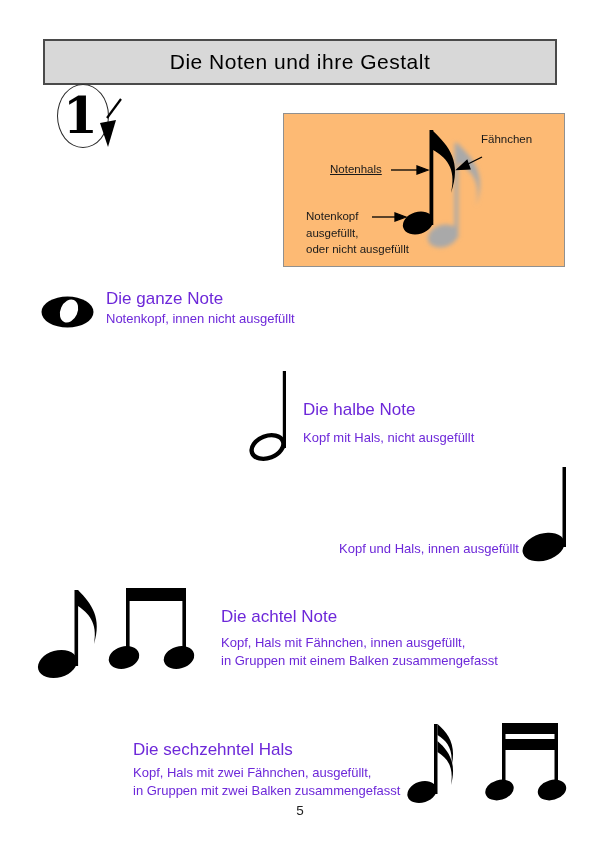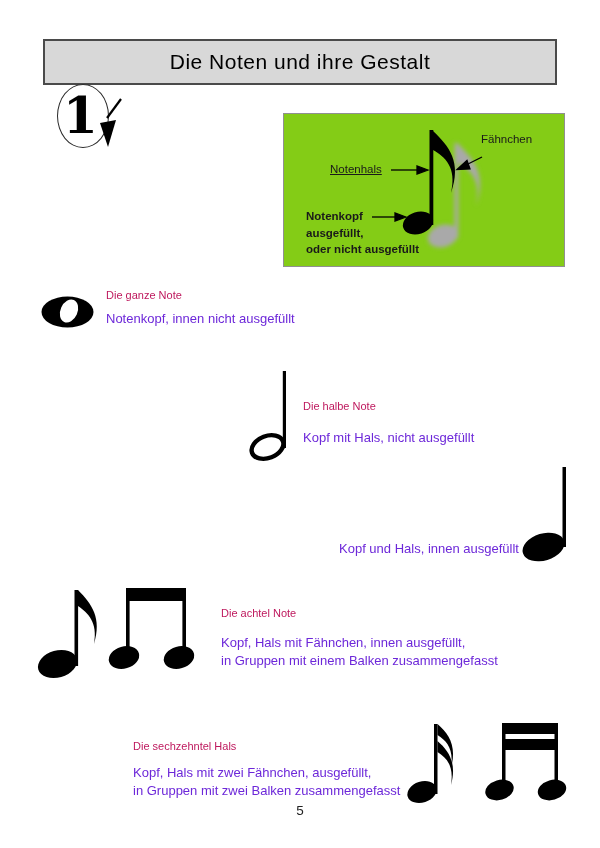--- a/index.html
+++ b/index.html
@@ -9,25 +9,25 @@
   
   .header{left:43px;top:39px;width:510px;height:42px;background:#d8d8d8;
           border:2px solid #4a4a4a;display:flex;align-items:center;justify-content:center;}
   .header span{font-size:21px;letter-spacing:.5px;color:#000000;}
   
   .badge{left:57px;top:84px;width:50px;height:62px;border:1.6px solid #2a2a2a;border-radius:50%;
          display:flex;align-items:center;justify-content:center;background:#fff;}
   .badge span{font-family:"DejaVu Serif",serif;font-weight:bold;font-size:50px;
               line-height:1;padding-right:5px;color:#000;}
   
-  .diagram{left:283px;top:113px;width:280px;height:152px;border:1px solid #909090;background:#84cc16;}
+  .diagram{left:283px;top:113px;width:280px;height:152px;border:1px solid #909090;background:#fdba74;}
   .dlabel{position:absolute;font-size:11.5px;color:#1a1a1a;white-space:nowrap;}
-  .dlabel.block{line-height:16.5px;font-weight:bold;}
+  .dlabel.block{line-height:16.5px;}
   
-  .title{font-size:11px;color:#be185d;white-space:nowrap;}
+  .title{font-size:17px;color:#6d28d9;white-space:nowrap;}
   .desc{font-size:13px;color:#6d28d9;line-height:18px;white-space:nowrap;}
   .footer{left:0;top:803px;width:600px;text-align:center;font-size:13.5px;color:#222;}
   svg{display:block;overflow:visible;}
 </style>
 </head>
 <body>
 
 <div class="page">
 
   <div class="abs header">

